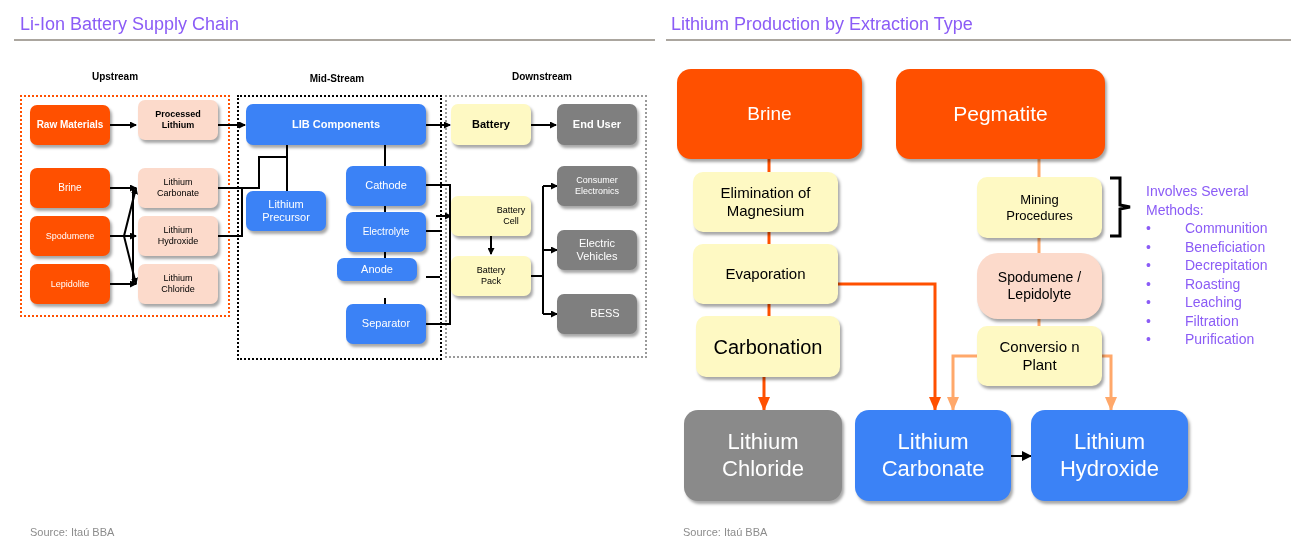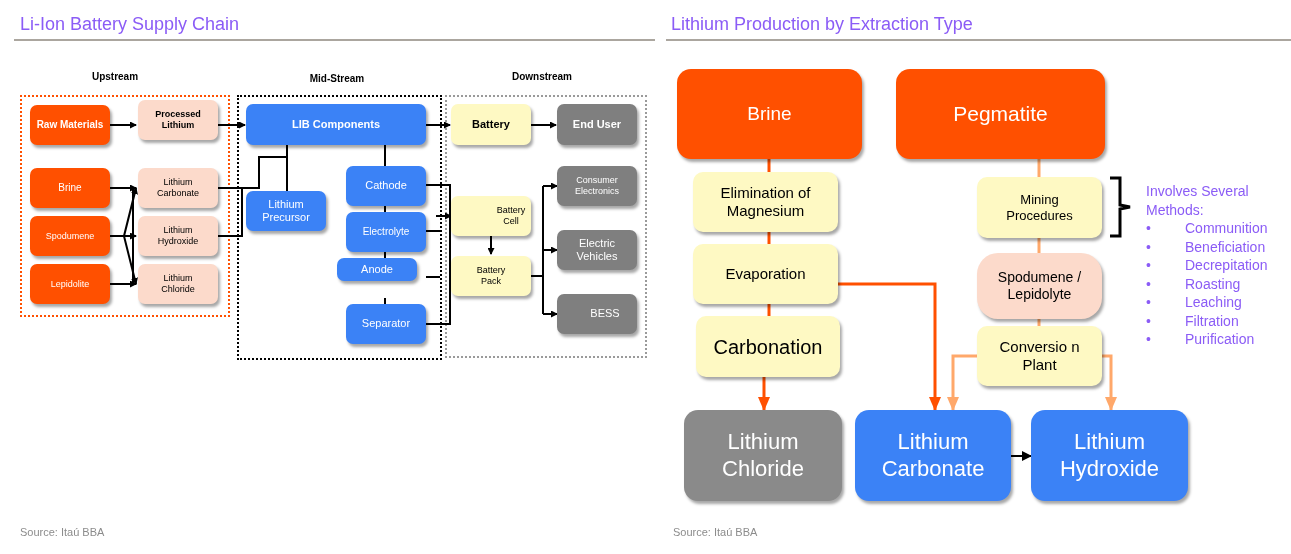--- a/index.html
+++ b/index.html
@@ -13,21 +13,21 @@
   .peach { background:#FCDACB; color:#000; }
   .black { background:#3b82f6; color:#fff; }
   .lgray { background:#fef9c3; color:#000; }
   .dgray { background:#7F7F7F; color:#fff; }
   .mgray { background:#8A8A8A; color:#fff; }
   .s9 { font-size:9px; }
   .s10 { font-size:10px; }
   .s11 { font-size:11px; }
   .b { font-weight:bold; }
   .big { border-radius:14px; }
-  .src { position:absolute; top:526px; font-size:11px; color:#8c8c8c; }
+  .src { position:absolute; top:526px; font-size:11px; color:#8c8c8c;margin-left:10px; }
   svg.wires { position:absolute; left:0; top:0; }
   .note { position:absolute; font-size:14px; color:#8b5cf6; line-height:18.5px; }
   .note ul { list-style:none; margin:0; padding:0; }
   .note li { position:relative; padding-left:39px; }
   .note li .dot { position:absolute; left:0; top:0; }
   .bracket { position:absolute; }
 </style>
 </head>
 <body>
 

